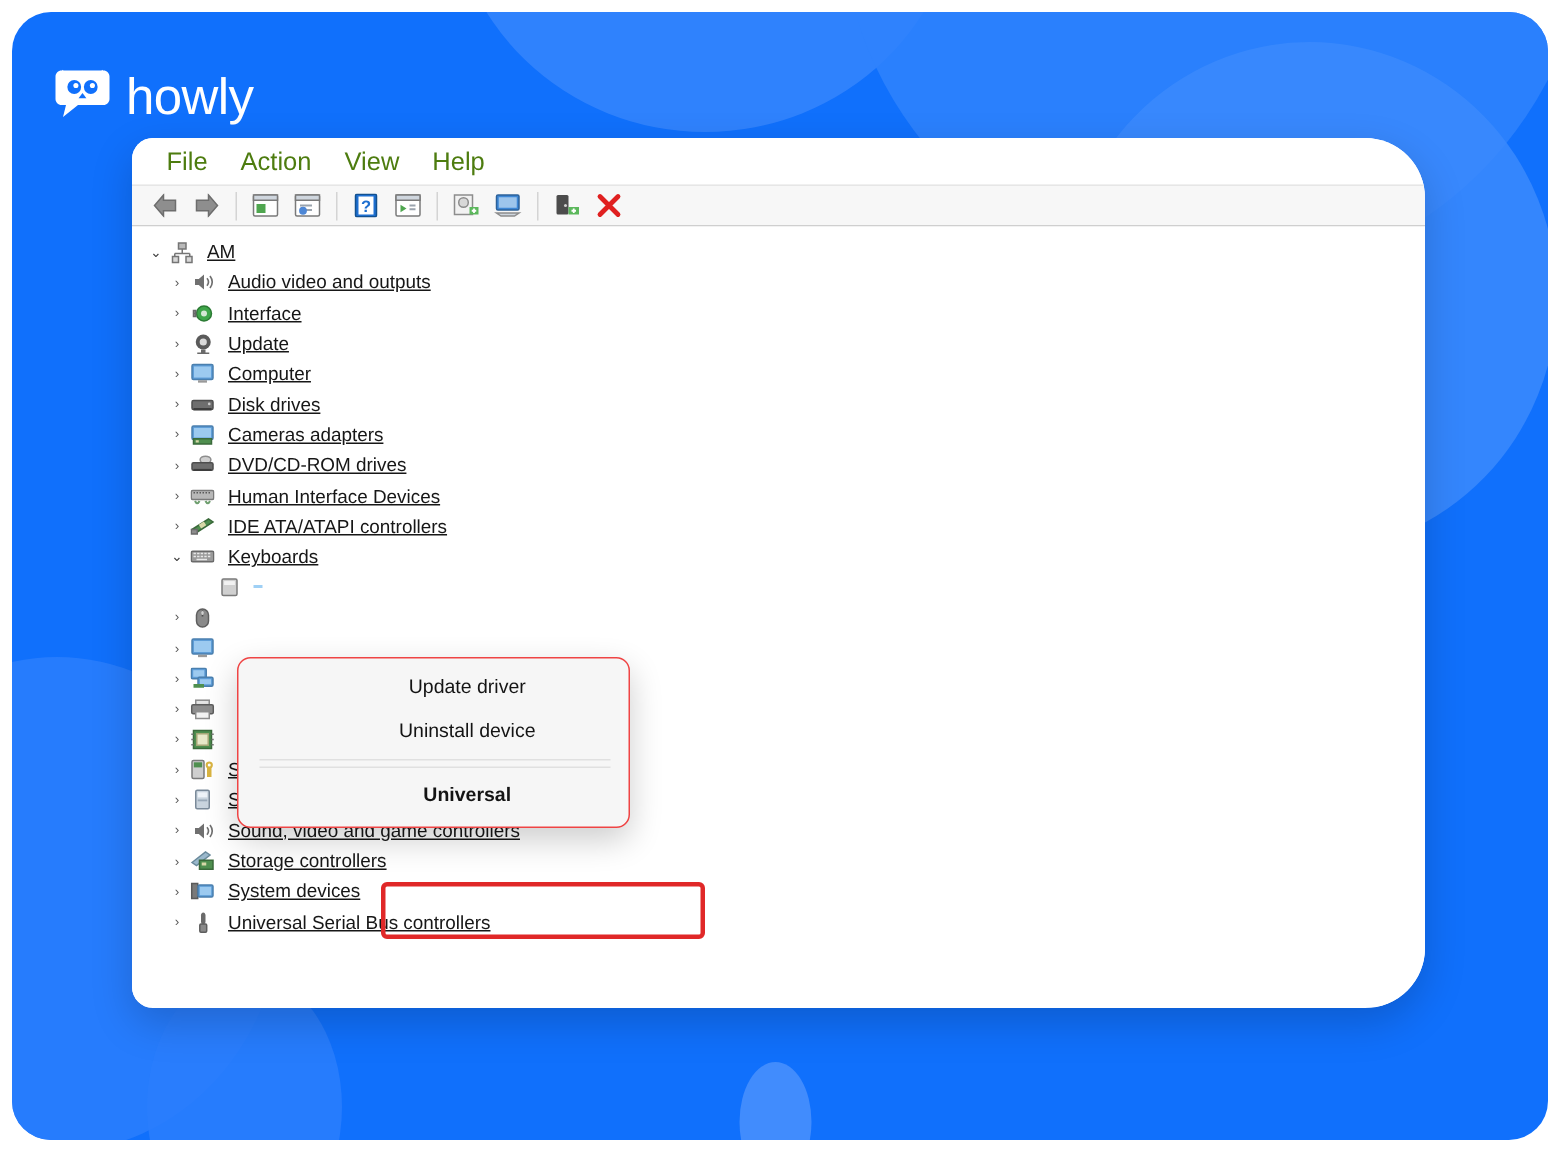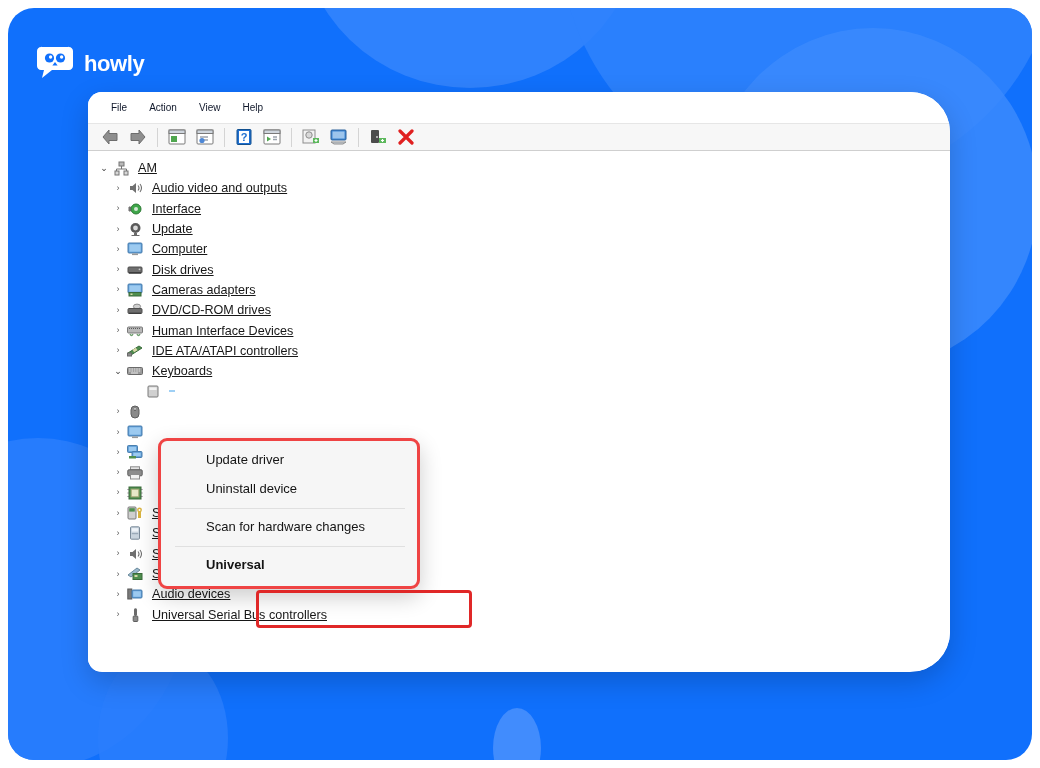--- a/index.html
+++ b/index.html
@@ -40,22 +40,22 @@
   .blob.b7 { left: 90px;  top: 640px; width: 130px; height: 180px; background:#2a7efd; }
 
   
   .logo {
     position: absolute; left: 36px; top: 44px;
     display: flex; align-items: center; gap: 10px;
     z-index: 5;
   }
   .logo-word {
     color: #ffffff;
-    font-size: 22px;
-    font-weight: 700;
+    font-size: 34px;
+    font-weight: 400;
     letter-spacing: -.4px;
     line-height: 1;
   }
 
   
   .window {
     position: absolute;
     left: 88px; top: 92px;
     width: 862px; height: 580px;
     background: #ffffff;
@@ -66,22 +66,22 @@
   }
 
   .menubar {
     height: 31px;
     display: flex; align-items: center;
     padding-left: 12px;
     background: #ffffff;
     gap: 0px;
   }
   .menubar .mi {
-    font-size: 10px;
-    color: #0f172a;
+    font-size: 17px;
+    color: #4d7c0f;
     padding: 3px 11px;
     cursor: default;
   }
 
   .toolbar {
     height: 28px;
     display: flex; align-items: center;
     padding-left: 9px;
     background: #f7f7f7;
     border-top: 1px solid #e6e6e6;
@@ -135,25 +135,26 @@
   }
   .row.sel { background: transparent; }
   .lbl { padding: 0 2px; text-decoration: underline; }
 
   
   .ctxmenu {
     position: absolute;
     left: 70px; top: 287px;
     width: 262px;
     background: #f6f6f6;
-    border: 3px solid #ef4444;
+    border: 1px solid #ef4444;
     border-radius: 9px;
     box-shadow: 0 8px 22px rgba(0,0,0,.20);
     padding: 5px 0 6px 0;
     z-index: 30;
+    text-align: center;
   }
   .ctxitem {
     font-size: 13px;
     color: #141414;
     padding: 7px 0 7px 45px;
     line-height: 1.15;
     white-space: nowrap;
   }
   .ctxitem.bold { font-weight: 700; }
   .ctxsep {
@@ -545,40 +546,39 @@
 
       <div class="row lvl1">
         <span class="chev">›</span>
         <span class="ico">
           <svg width="16" height="14" viewBox="0 0 16 14">
               <rect x="0.8" y="2" width="4" height="10" fill="#7a7a7a" stroke="#5a5a5a"></rect>
               <rect x="5" y="3" width="10" height="8" rx="1" fill="#5c9bd6" stroke="#4a7fae"></rect>
               <rect x="6.2" y="4.2" width="7.6" height="5.6" fill="#9ccaf0"></rect>
             </svg>
         </span>
-        <span class="lbl">Audio devices</span>
+        <span class="lbl">System devices</span>
       </div>
 
       <div class="row lvl1">
         <span class="chev">›</span>
         <span class="ico">
           <svg width="15" height="14" viewBox="0 0 15 14">
               <rect x="6" y="1" width="3" height="7" rx="1.4" fill="#6a6a6a"></rect>
               <rect x="5.2" y="8" width="4.6" height="5.5" rx="0.8" fill="#8a8a8a" stroke="#5e5e5e"></rect>
               <circle cx="7.5" cy="1.6" r="1.3" fill="#6a6a6a"></circle>
             </svg>
         </span>
         <span class="lbl">Universal Serial Bus controllers</span>
       </div>
 
       <div class="ctxmenu">
         <div class="ctxitem">Update driver</div>
         <div class="ctxitem">Uninstall device</div>
         <div class="ctxsep"></div>
-        <div class="ctxitem">Scan for hardware changes</div>
         <div class="ctxsep"></div>
         <div class="ctxitem bold">Universal</div>
         <div class="redbox"></div>
       </div>
 
     </div>
   </div>
 </div>
 
 </body></html>

